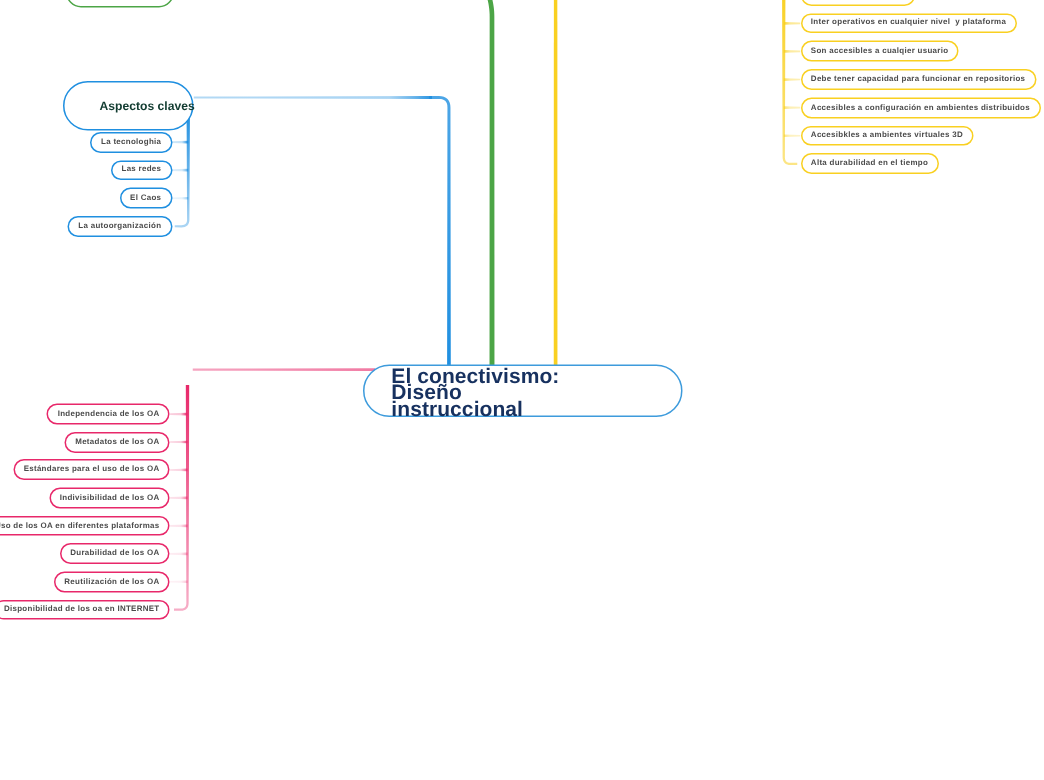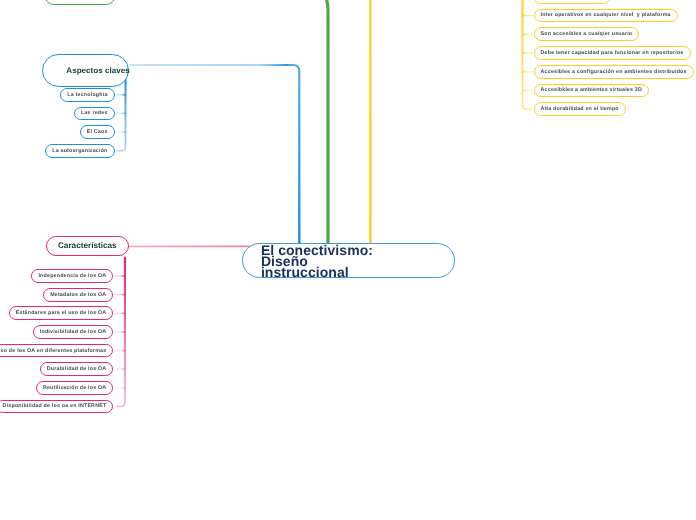--- a/index.html
+++ b/index.html
@@ -177,21 +177,20 @@
       <path d="M 533.50 89.96 L 522.50 89.61 L 522.50 91.41 L 533.50 91.06 Z" fill="url(#tg24)"></path>
     </svg>
 <div class="node root" style="left: 242.4px; top: 243.2px; width: 212.9px; height: 34.6px;">
       <span>El conectivismo: Diseño instruccional</span>
     </div>
     <div class="node branch" style="left: 42px; top: 54.3px; width: 87.1px; height: 33px; border-color: rgb(31, 143, 224); font-size: 8.1px; padding-left: 25px;">Aspectos claves</div>
     <div class="node leaf" style="top: 87.9px; height: 13.7px; border-color: rgb(31, 143, 224); padding: 1.2px 6.07px 0px; right: 581.4px;">La tecnologhia</div>
     <div class="node leaf" style="top: 106.6px; height: 13.7px; border-color: rgb(31, 143, 224); padding: 1.2px 6.07px 0px; right: 581.4px;">Las redes</div>
     <div class="node leaf" style="top: 125.3px; height: 13.7px; border-color: rgb(31, 143, 224); padding: 1.2px 6.07px 0px; right: 581.4px;">El Caos</div>
     <div class="node leaf" style="top: 144px; height: 13.7px; border-color: rgb(31, 143, 224); padding: 1.2px 6.07px 0px; right: 581.4px;">La autoorganización</div>
-    <div class="node branch" style="left: 45.9px; top: 235.9px; width: 82.8px; height: 20.2px; border-color: rgb(232, 40, 106); font-size: 8.2px;">Características</div>
     <div class="node leaf" style="top: 269.2px; height: 13.7px; border-color: rgb(232, 40, 106); padding: 1.2px 6.07px 0px; right: 582.6px;">Independencia de los OA</div>
     <div class="node leaf" style="top: 287.83px; height: 13.7px; border-color: rgb(232, 40, 106); padding: 1.2px 6.07px 0px; right: 582.6px;">Metadatos de los OA</div>
     <div class="node leaf" style="top: 306.46px; height: 13.7px; border-color: rgb(232, 40, 106); padding: 1.2px 6.07px 0px; right: 582.6px;">Estándares para el uso de los OA</div>
     <div class="node leaf" style="top: 325.09px; height: 13.7px; border-color: rgb(232, 40, 106); padding: 1.2px 6.07px 0px; right: 582.6px;">Indivisibilidad de los OA</div>
     <div class="node leaf" style="top: 343.72px; height: 13.7px; border-color: rgb(232, 40, 106); padding: 1.2px 6.07px 0px; right: 582.6px;">Uso de los OA en diferentes plataformas</div>
     <div class="node leaf" style="top: 362.35px; height: 13.7px; border-color: rgb(232, 40, 106); padding: 1.2px 6.07px 0px; right: 582.6px;">Durabilidad de los OA</div>
     <div class="node leaf" style="top: 380.98px; height: 13.7px; border-color: rgb(232, 40, 106); padding: 1.2px 6.07px 0px; right: 582.6px;">Reutilización de los OA</div>
     <div class="node leaf" style="top: 399.61px; height: 13.7px; border-color: rgb(232, 40, 106); padding: 1.2px 6.07px 0px; right: 582.6px;">Disponibilidad de los oa en INTERNET</div>
     <div class="node leaf" style="top: -10.04px; height: 13.7px; border-color: rgb(249, 208, 33); padding: 1.2px 6.07px 0px; width: 76.4px; left: 533.5px;"></div>
     <div class="node leaf" style="top: 8.7px; height: 13.7px; border-color: rgb(249, 208, 33); padding: 1.2px 6.07px 0px; left: 533.5px;">Inter operativos en cualquier nivel  y plataforma</div>

